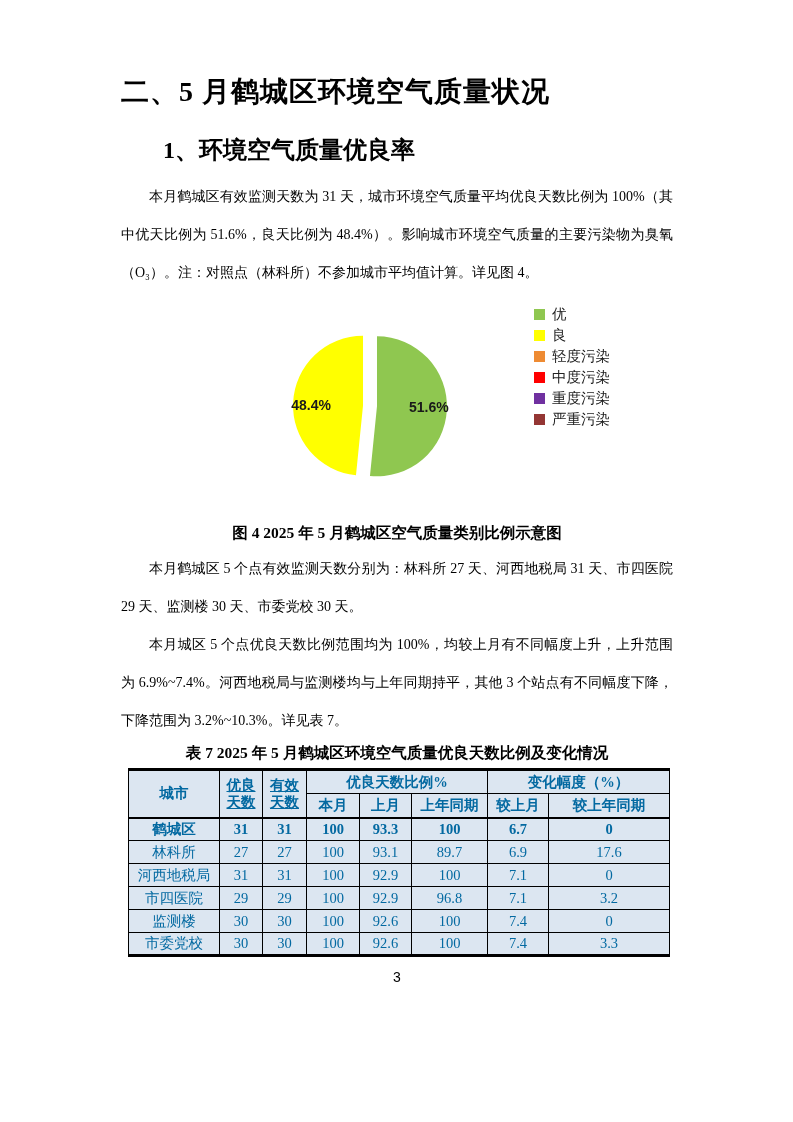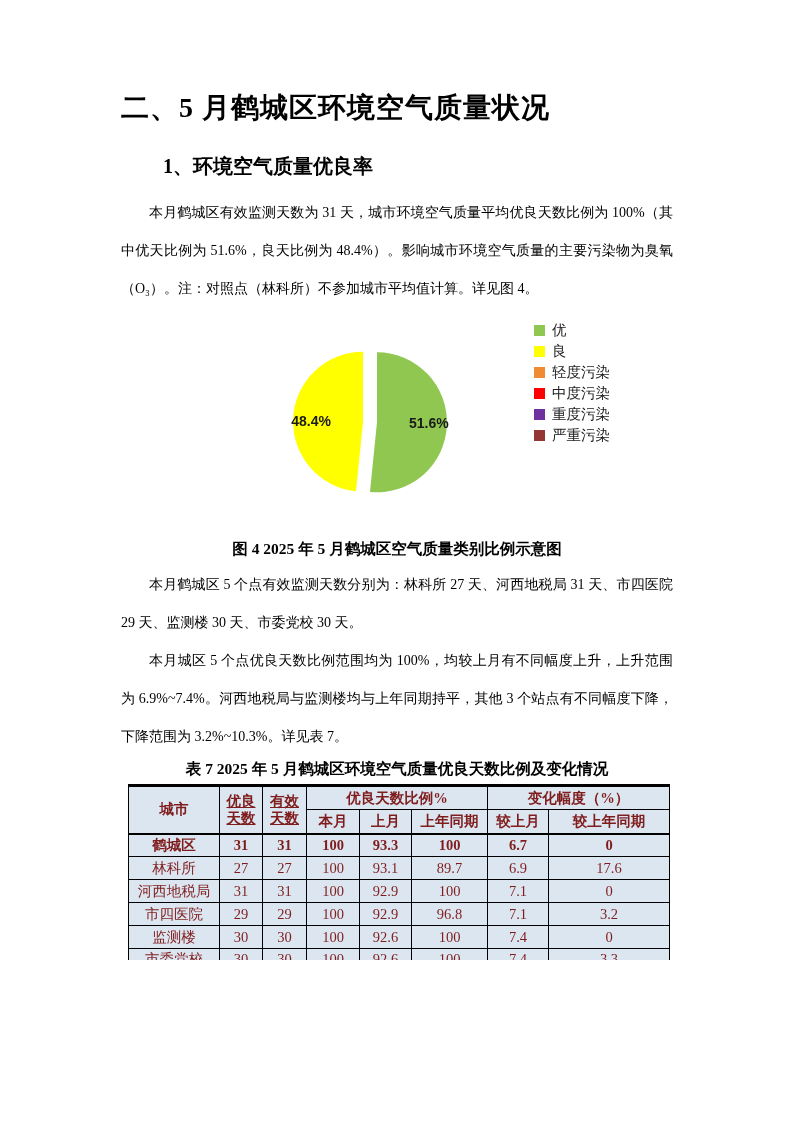--- a/index.html
+++ b/index.html
@@ -1,38 +1,38 @@
 <!DOCTYPE html>
 <html lang="zh"><head>
 <meta charset="utf-8">
 <style>
   * { box-sizing: border-box; }
   html, body { margin: 0; padding: 0; background: #ffffff; }
   .page {
     position: relative;
     width: 793px;
-    height: 944px;
-    margin: 16px auto;
+    height: 1122px;
+    margin: 0 auto;
     background: #ffffff;
     color: #111111;
     font-family: "Liberation Serif", "DejaVu Serif", serif;
     padding: 74px 120px 0 121px;
     overflow: hidden;
   }
   .section-title {
     margin: 0;
     font-size: 28px;
     line-height: 36px;
     font-weight: bold;
     letter-spacing: 1px;
     color: #000;
   }
   .sub-title {
     margin: 26px 0 0 42px;
-    font-size: 20px;
+    font-size: 24px;
     line-height: 28px;
     font-weight: bold;
     color: #000;
   }
   .body-para {
     margin: 0;
     font-size: 14px;
     line-height: 38px;
     text-align: justify;
     text-indent: 2em;
@@ -79,21 +79,21 @@
   table.aqi {
     margin: 4px 0 0 7px;
     width: 541px;
     border-collapse: collapse;
     table-layout: fixed;
     border-top: 3px solid #000;
     border-bottom: 3px solid #000;
     border-left: 1.5px solid #000;
     border-right: 1.5px solid #000;
     font-size: 14.5px;
-    color: #7f1d1d;
+    color: #0369a1;
   }
   table.aqi th, table.aqi td {
     border: 1px solid #000;
     background: #DCE6F1;
     text-align: center;
     vertical-align: middle;
     padding: 0;
     overflow: hidden;
   }
   table.aqi thead tr { height: 24px; }

